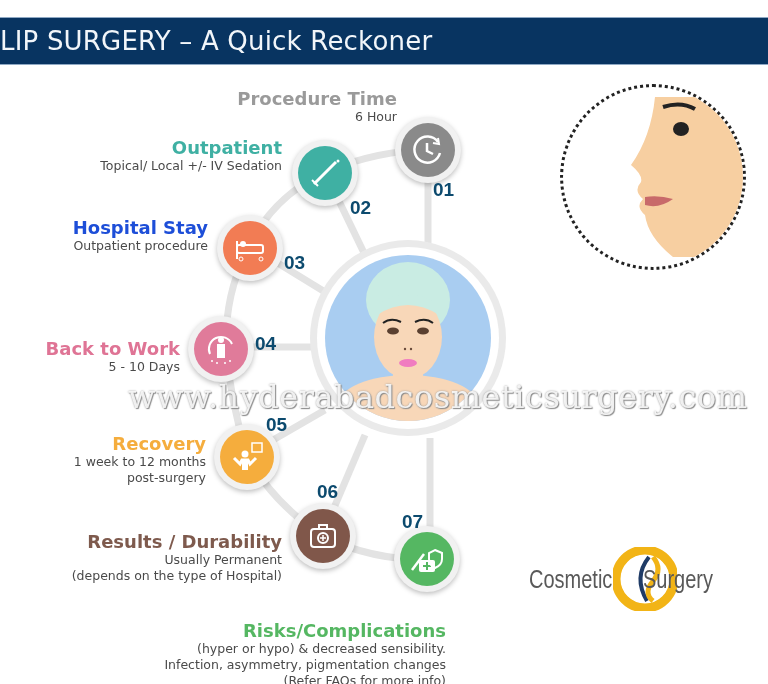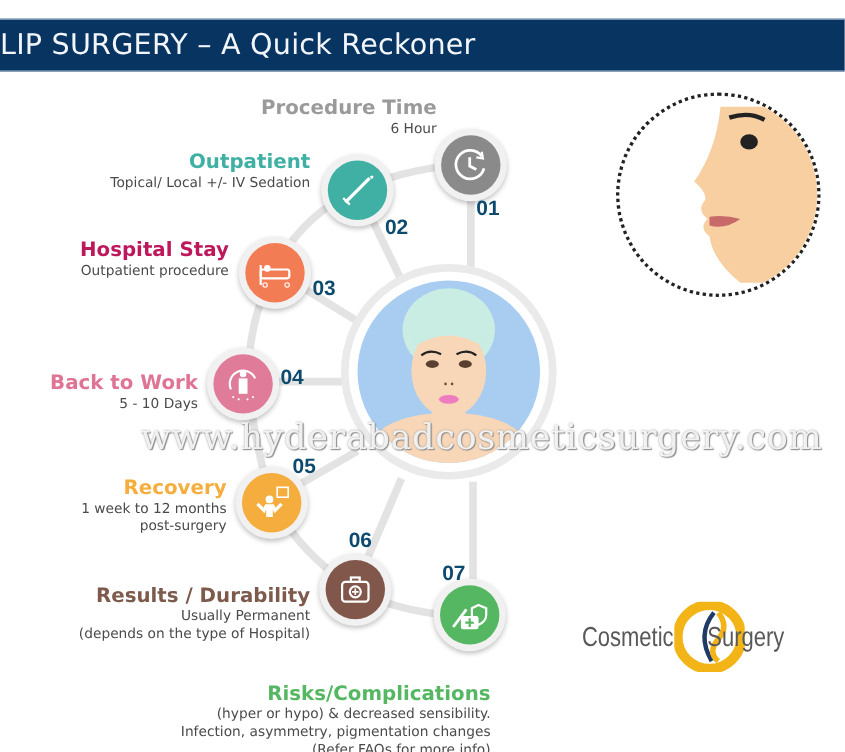--- a/index.html
+++ b/index.html
@@ -99,21 +99,21 @@
         <rect x="4" y="14" width="26" height="8" rx="2" stroke="#fff" stroke-width="2" fill="none"></rect>
         <line x1="4" y1="10" x2="4" y2="28" stroke="#fff" stroke-width="2"></line>
         <circle cx="10" cy="13" r="3" fill="#fff"></circle>
         <circle cx="8" cy="28" r="2" stroke="#fff" fill="none"></circle>
         <circle cx="28" cy="28" r="2" stroke="#fff" fill="none"></circle>
       </svg>
   </div>
 </div>
 <div class="num" style="left:284px;top:252px;">03</div>
 <div class="lbl" style="right:560px;top:217px;">
-  <div class="t" style="color:#be185d;margin-left:32px;">Hospital Stay</div>
+  <div class="t" style="color:#1d4ed8;margin-left:32px;">Hospital Stay</div>
   <div class="d">Outpatient procedure</div>
 </div>
 
 <div class="node" style="left:188px;top:316px;">
   <div class="inner" style="background:#e07b9a;">
     <svg width="34" height="34" viewBox="0 0 34 34">
         <circle cx="17" cy="8" r="3" fill="#fff"></circle>
         <rect x="13" y="12" width="8" height="14" fill="#fff"></rect>
         <path d="M6 22 A12 12 0 1 1 28 12" stroke="#fff" stroke-width="2" fill="none"></path>
         <circle cx="8" cy="29" r="1" fill="#fff"></circle>

